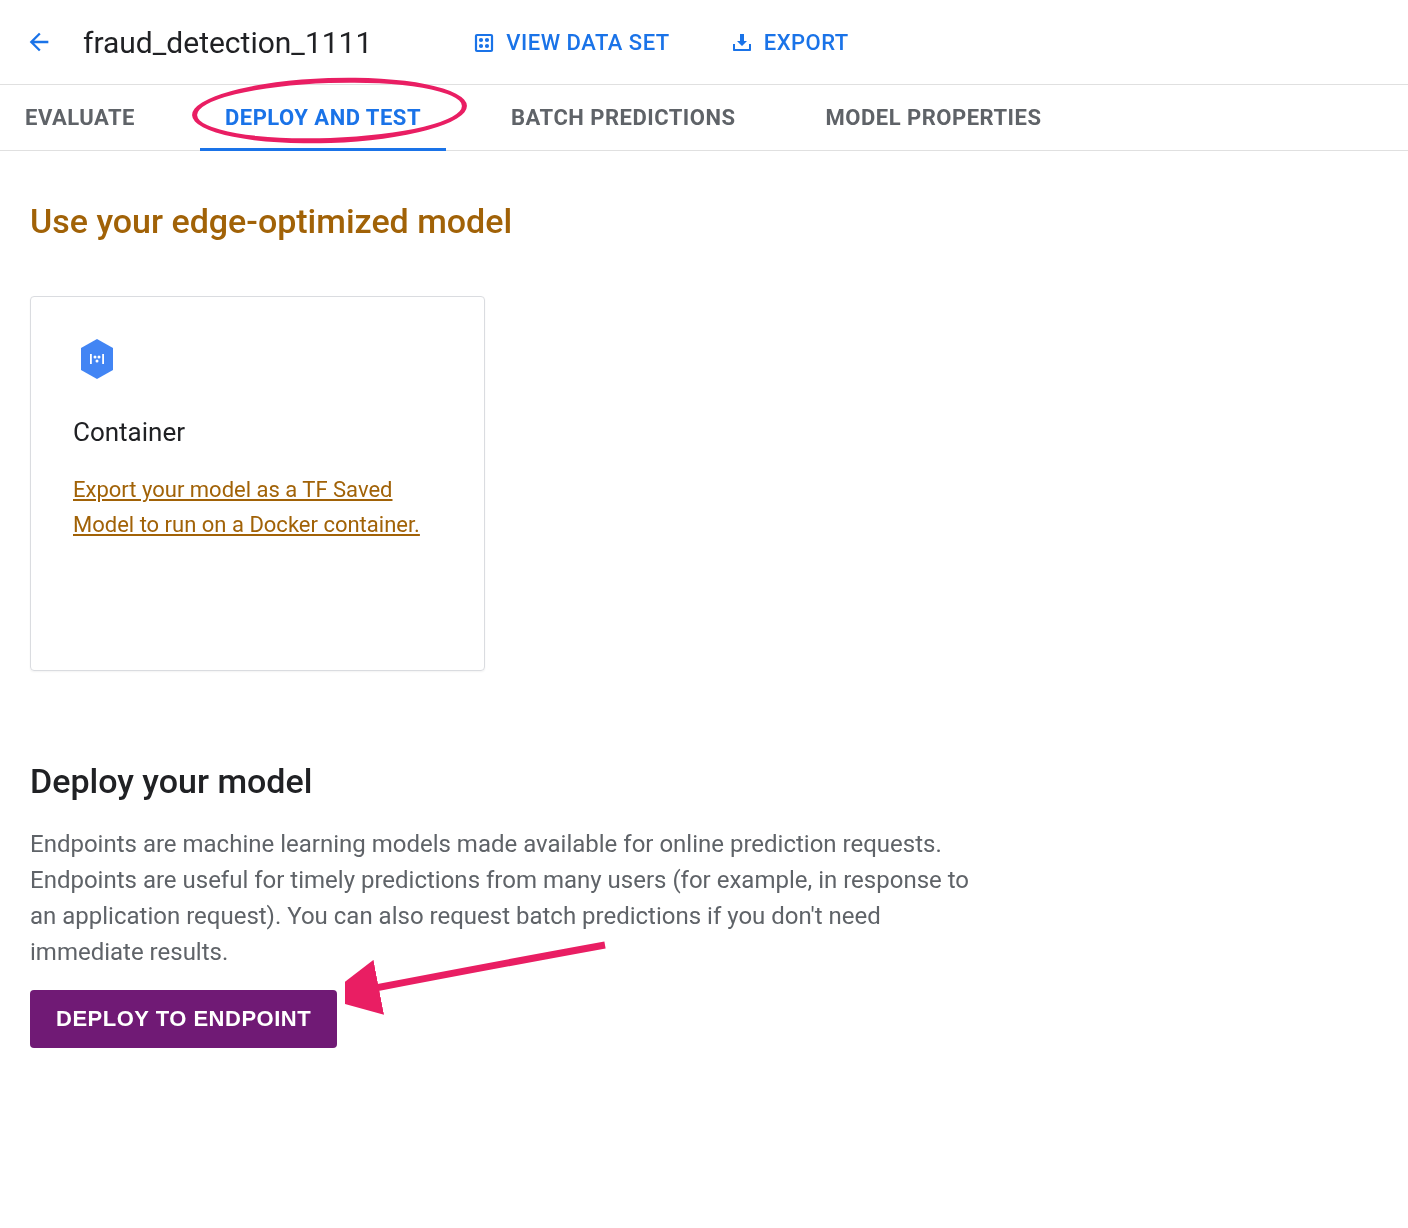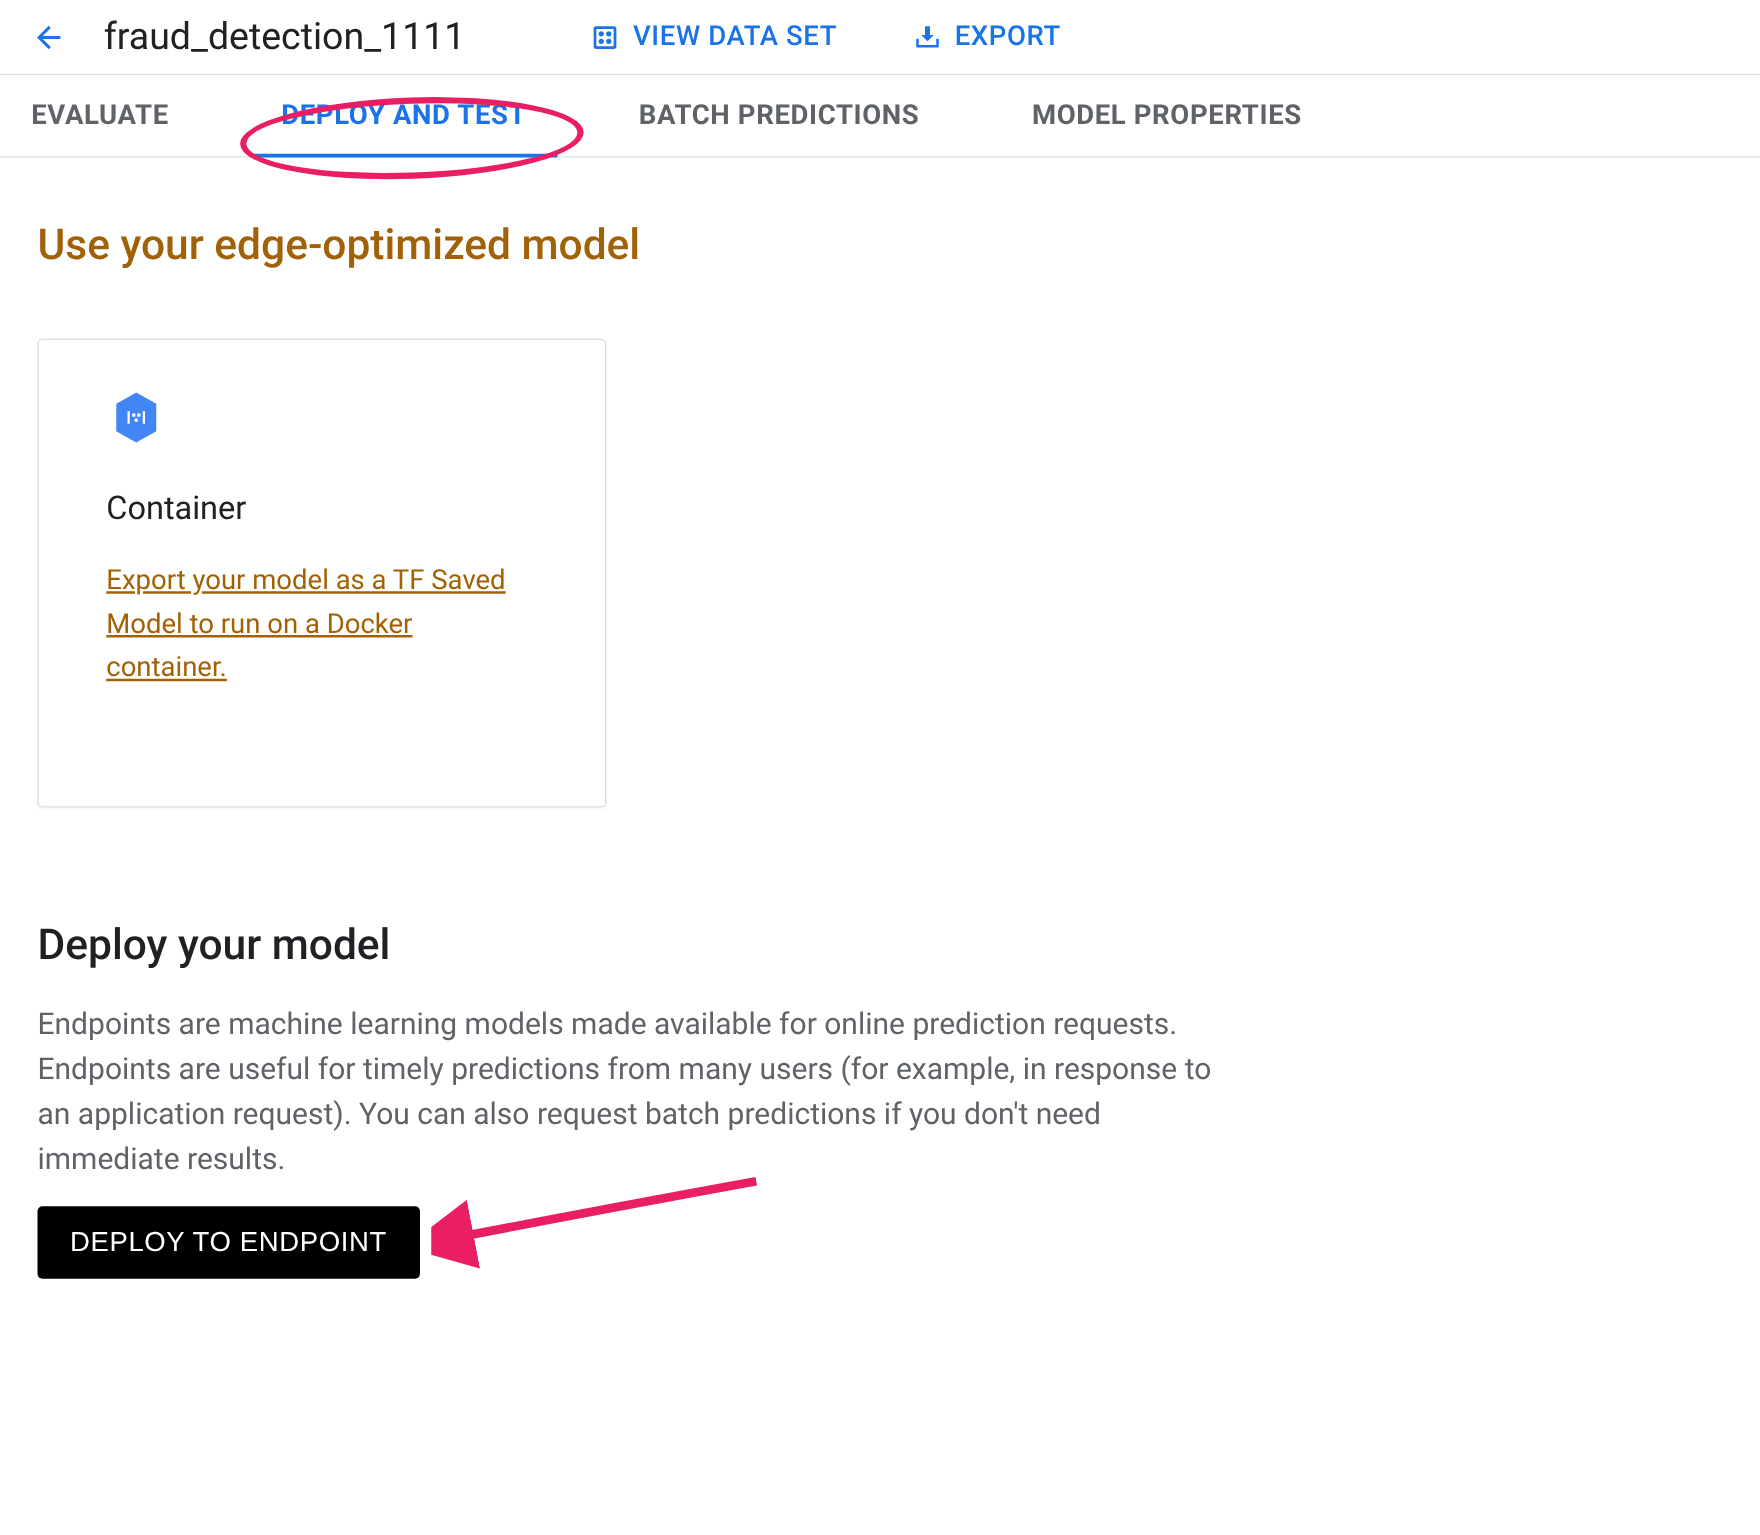--- a/index.html
+++ b/index.html
@@ -12,21 +12,21 @@
       background: #fff;
       width: 1408px;
       height: 1228px;
       position: relative;
     }
     .header {
       display: flex;
       align-items: center;
       padding: 10px 25px;
       border-bottom: 1px solid #e0e0e0;
-      height: 60px;
+      height: 85px;
     }
     .back-arrow {
       color: #1a73e8;
       margin-right: 30px;
       cursor: pointer;
       display: flex;
       align-items: center;
     }
     .back-arrow svg {
       width: 28px;
@@ -103,21 +103,21 @@
       font-size: 34px;
       font-weight: 500;
       color: #a16207;
       margin-bottom: 30px;
     }
     .card {
       width: 455px;
       height: 375px;
       border: 1px solid #dadce0;
       border-radius: 4px;
-      padding: 38px 54px;
+      padding: 38px 42px;
       margin-top: 55px;
       box-shadow: 0 1px 2px rgba(0,0,0,0.05);
     }
     .card-icon {
       margin-bottom: 30px;
     }
     .card-icon svg {
       width: 48px;
       height: 48px;
     }
@@ -143,26 +143,26 @@
       margin-bottom: 25px;
     }
     .deploy-desc {
       font-size: 24px;
       line-height: 1.5;
       color: #5f6368;
       max-width: 945px;
       margin-bottom: 20px;
     }
     .deploy-button {
-      background: #000000;
+      background: #701a75;
       color: #fff;
       border: none;
       padding: 16px 26px;
       font-size: 22px;
-      font-weight: 400;
+      font-weight: 700;
       letter-spacing: 0.5px;
       border-radius: 4px;
       cursor: pointer;
     }
     .annotation-arrow {
       position: absolute;
       top: 935px;
       left: 345px;
       width: 270px;
       height: 80px;

